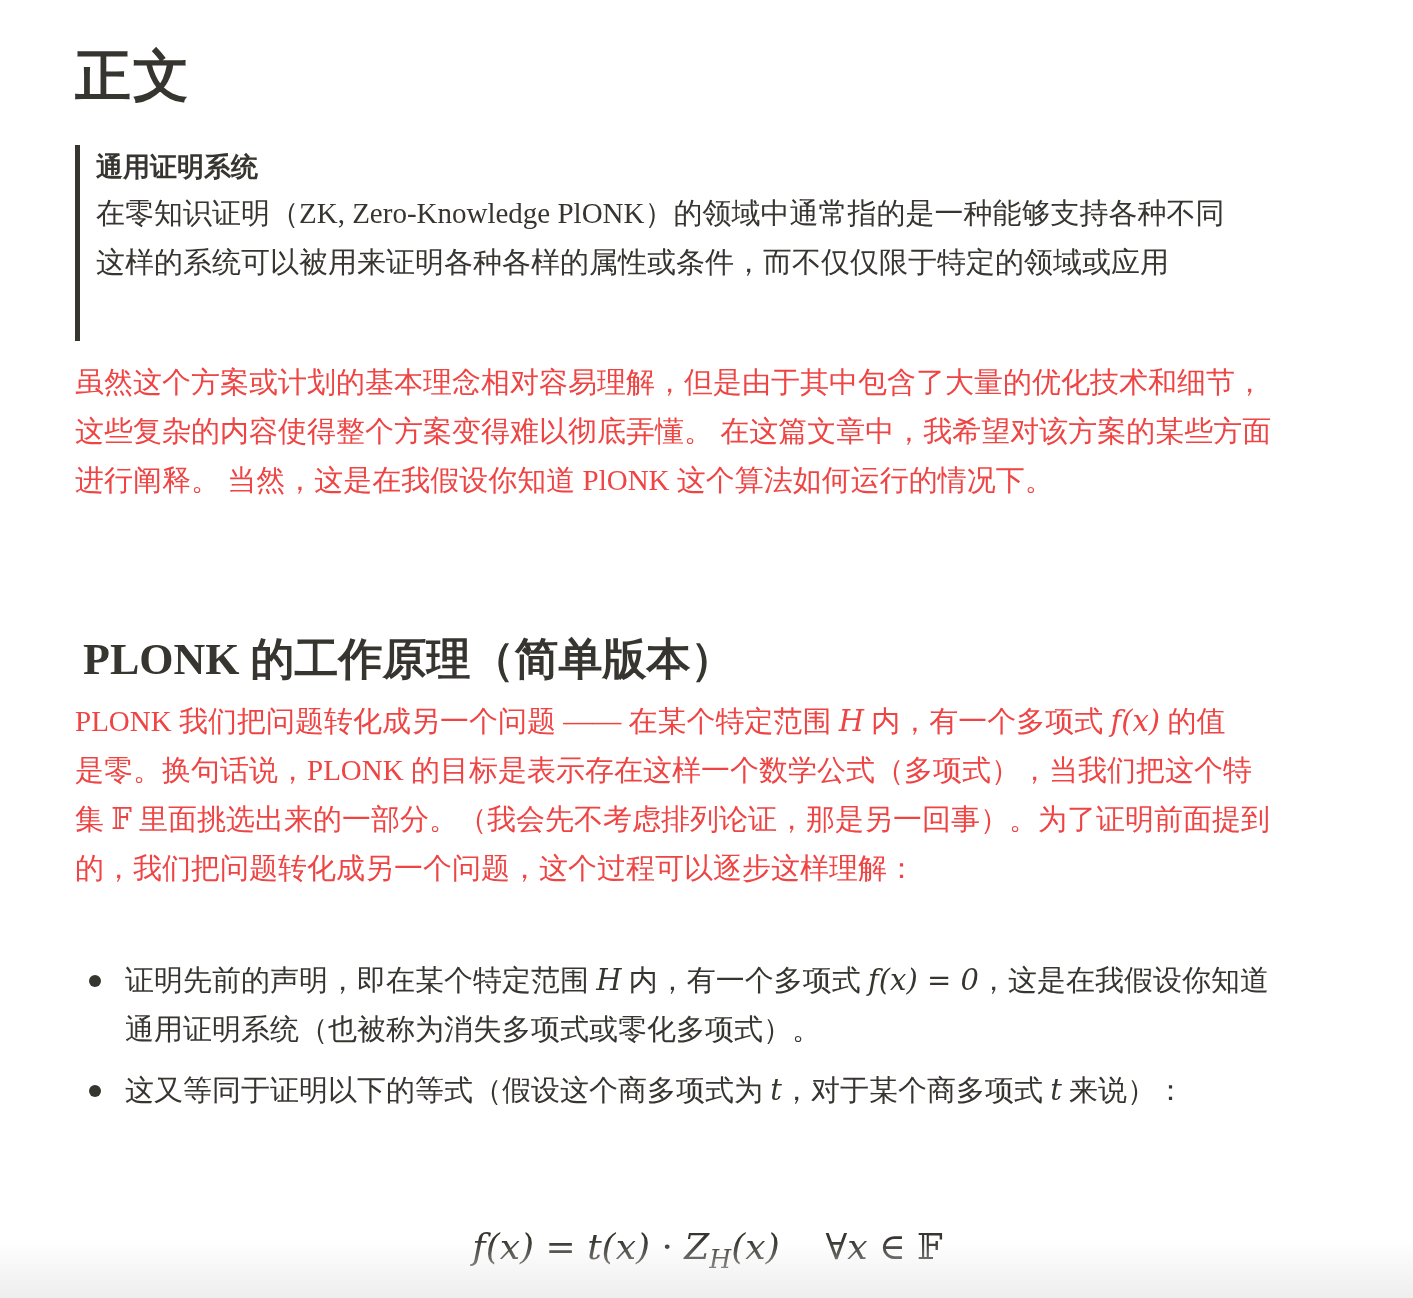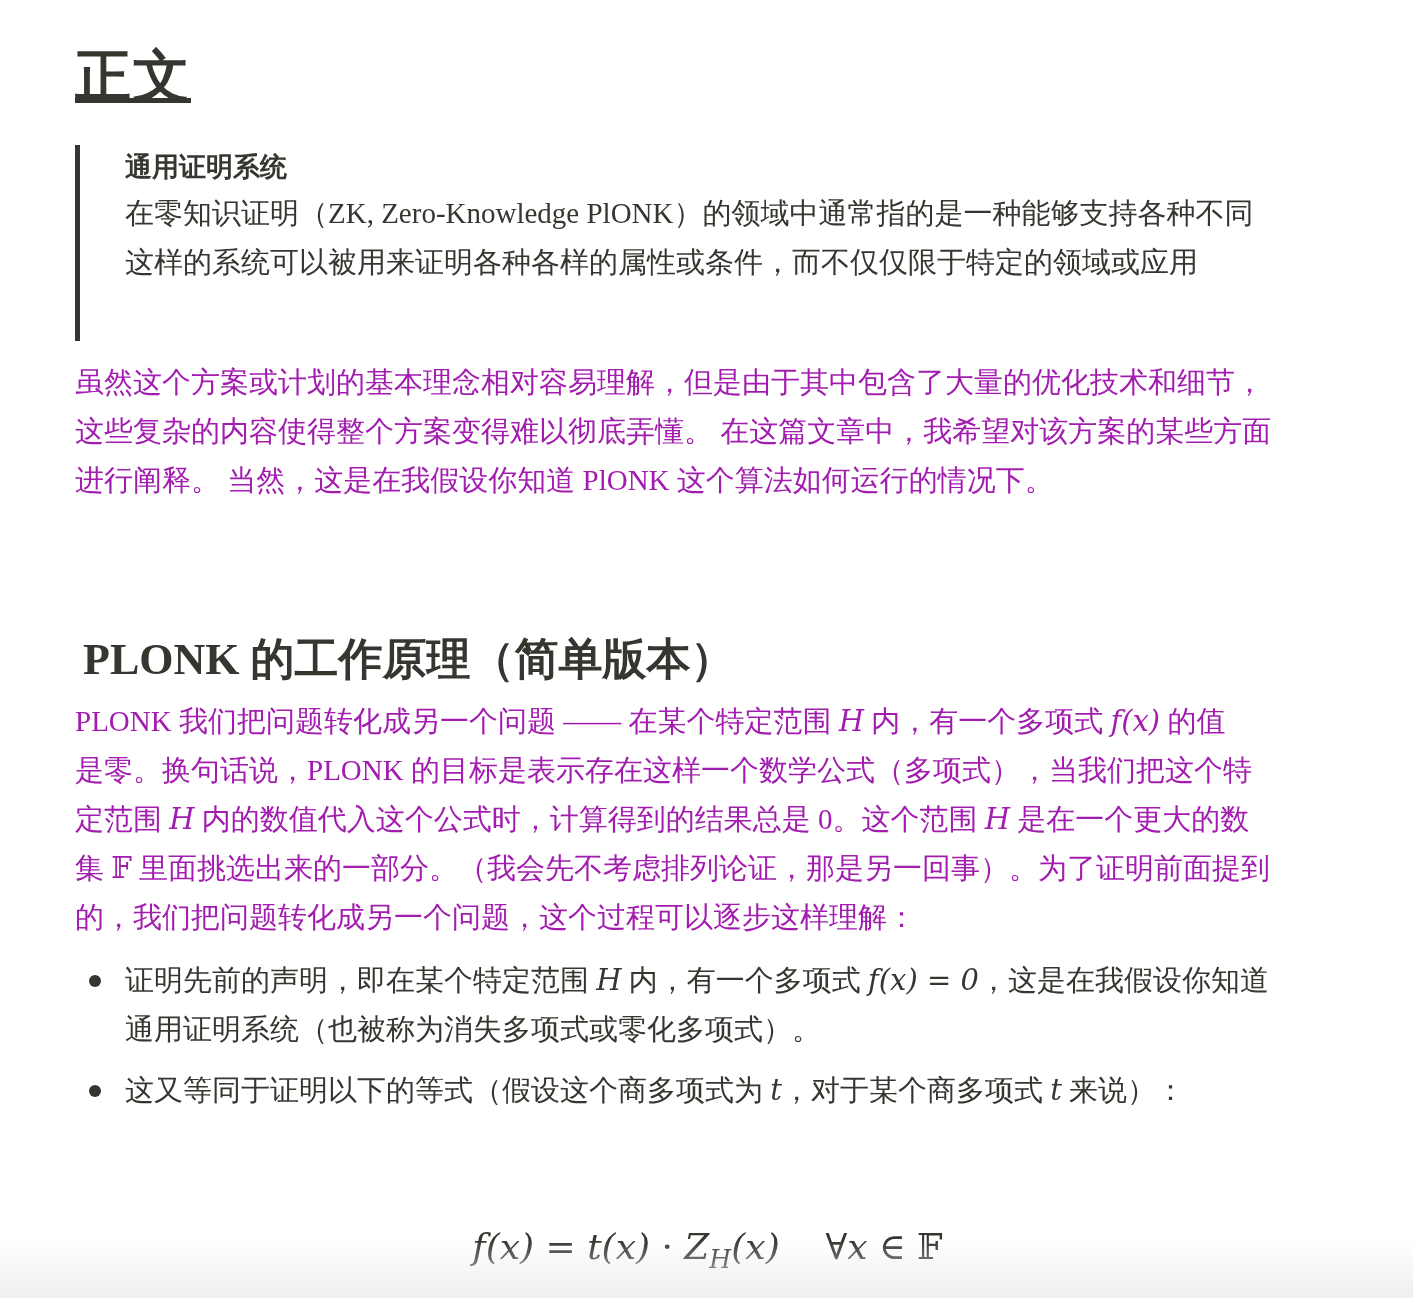--- a/index.html
+++ b/index.html
@@ -25,29 +25,28 @@
       position: absolute;
       left: 0;
       top: 38px;
       font-family: "DejaVu Sans", "Liberation Sans", sans-serif;
       font-weight: bold;
       font-size: 56px;
       line-height: 76px;
       letter-spacing: 2px;
       color: #37352f;
       margin: 0;
-      text-decoration: underline;
     }
     .quote {
       position: absolute;
       left: 0;
       top: 145px;
       width: 1250px;
       border-left: 5px solid #37352f;
-      padding-left: 45px;
+      padding-left: 16px;
       box-sizing: border-box;
       height: 196px;
     }
     .quote-title {
       font-family: "DejaVu Sans", "Liberation Sans", sans-serif;
       font-weight: bold;
       font-size: 27px;
       line-height: 44px;
       margin-top: 0px;
       color: #37352f;
@@ -57,21 +56,21 @@
       line-height: 49px;
       white-space: nowrap;
       color: #37352f;
     }
     .para {
       position: absolute;
       left: 0;
       width: 1265px;
       font-size: 29px;
       line-height: 49px;
-      color: #a21caf;
+      color: #ef4444;
     }
     .para .line {
       white-space: nowrap;
       display: block;
     }
     .h2 {
       position: absolute;
       left: 0;
       top: 622px;
       margin: 8px;
@@ -165,23 +164,20 @@
     <span class="line">进行阐释。 当然，这是在我假设你知道 PlONK 这个算法如何运行的情况下。</span>
   </div>
 
   <h2 class="h2">PLONK 的工作原理（简单版本）</h2>
 
   <div class="para" style="top:697px;">
     <span class="line">
       <span>PLONK 我们把问题转化成另一个问题 —— 在某个特定范围 </span><span class="math">H</span><span> 内，有一个多项式 </span><span class="math">f(x)</span><span> 的值</span>
     </span>
     <span class="line">是零。换句话说，PLONK 的目标是表示存在这样一个数学公式（多项式），当我们把这个特</span>
-    <span class="line">
-      <span>定范围 </span><span class="math">H</span><span> 内的数值代入这个公式时，计算得到的结果总是 0。这个范围 </span><span class="math">H</span><span> 是在一个更大的数</span>
-    </span>
     <span class="line">
       <span>集 </span><span class="math-up">𝔽</span><span> 里面挑选出来的一部分。（我会先不考虑排列论证，那是另一回事）。为了证明前面提到</span>
     </span>
     <span class="line">的，我们把问题转化成另一个问题，这个过程可以逐步这样理解：</span>
   </div>
 
   <ul class="bullets">
     <li class="bullet">
       <span class="bullet-dot"></span>
       <span class="line">

